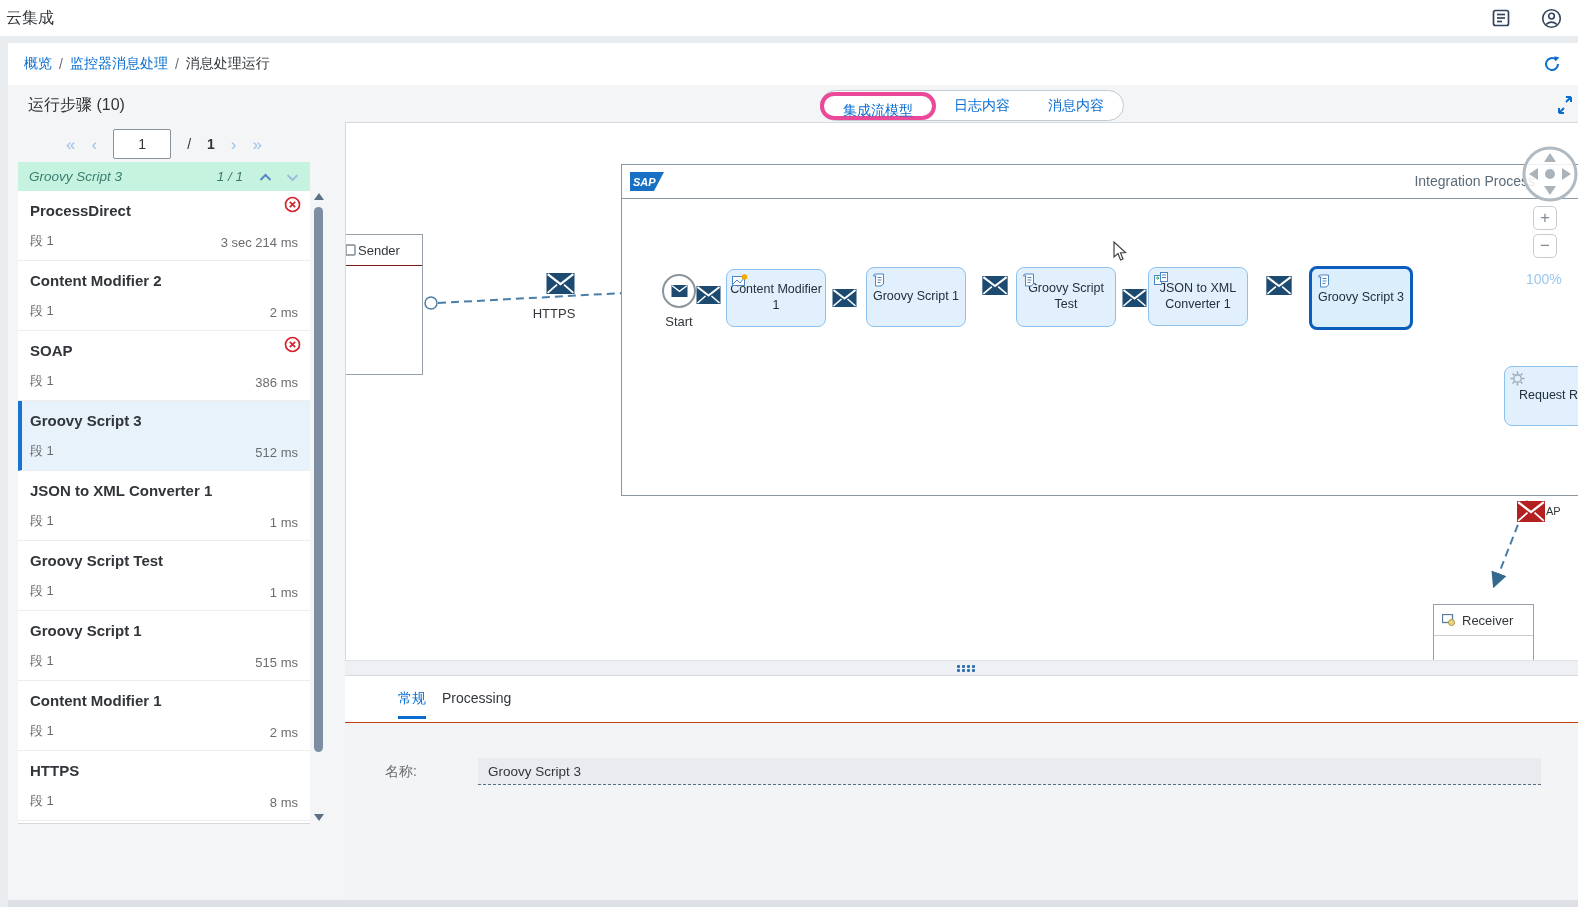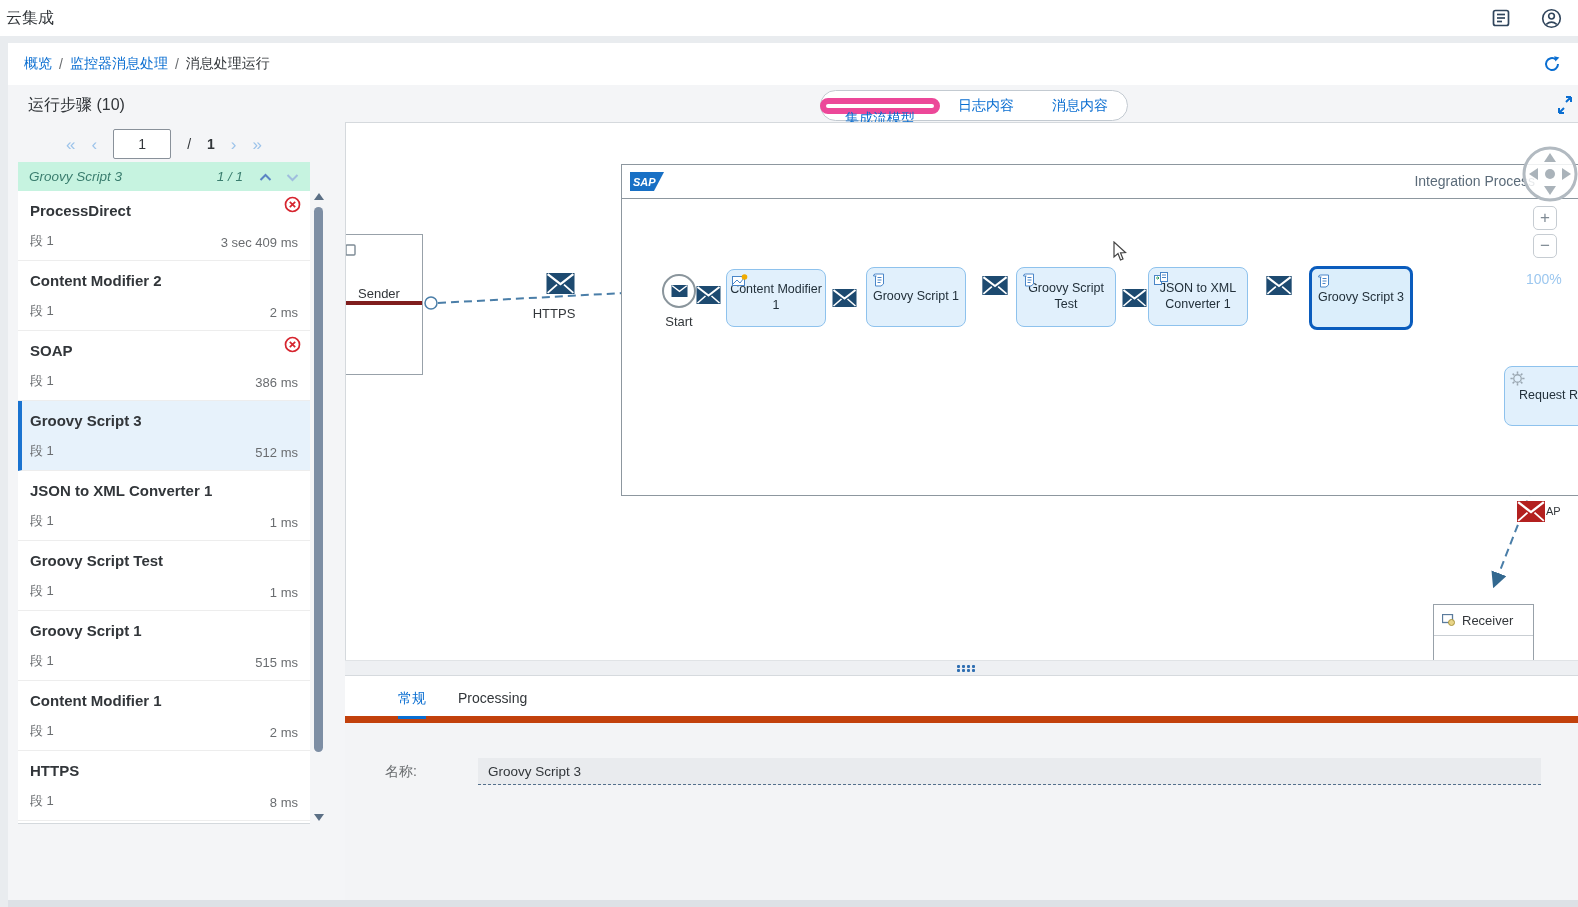--- a/index.html
+++ b/index.html
@@ -21,21 +21,21 @@
   .crumb-current{color:#32363a;}
   .refresh-btn{margin-left:auto;cursor:pointer;display:flex;}
 
   
   .content{position:absolute;left:8px;top:85px;right:0;bottom:0;background:#f4f5f7;}
   .page-title{position:absolute;left:20px;top:10px;font-size:16px;color:#32363a;}
 
   .seg-tabs{position:absolute;left:812px;top:5px;height:31px;background:#fff;
             border:1px solid #c3cad1;border-radius:17px;display:flex;align-items:center;box-sizing:border-box;}
   .seg-tab{padding:0 19px;color:#0a6ed1;font-size:14px;line-height:29px;cursor:pointer;white-space:nowrap;}
-  .seg-tab.selected{border:6px solid #ec4899;border-radius:16px;height:16px;margin:-1px -1px;background:#fff;box-sizing:border-box;}
+  .seg-tab.selected{border:4px solid #ec4899;border-radius:16px;height:28px;margin:-1px -1px;background:#fff;box-sizing:border-box;}
   .expand-btn{position:absolute;right:-4px;top:9px;cursor:pointer;}
 
   
   .pagination{position:absolute;left:10px;top:44px;width:292px;height:30px;
               display:flex;align-items:center;justify-content:center;gap:16px;}
   .pg-btn{color:#9cc3ea;font-size:17px;cursor:pointer;user-select:none;line-height:1;}
   .pg-input{width:52px;height:26px;border:1px solid #89919a;border-radius:2px;text-align:center;
             font-size:14px;color:#32363a;font-family:"Liberation Sans",sans-serif;background:#fff;}
   .pg-sep{color:#32363a;}
   .pg-total{color:#32363a;font-weight:bold;}
@@ -62,22 +62,22 @@
   .sb-down{bottom:2px;border-left:5px solid transparent;border-right:5px solid transparent;border-top:7px solid #5b6f85;}
   .sb-thumb{position:absolute;left:2px;top:16px;width:9px;height:545px;background:#7d8ea4;border-radius:4.5px;cursor:grab;}
 
   
   .canvas{position:absolute;left:337px;top:37px;width:1233px;height:538px;background:#fff;
           border-top:1px solid #d5d9dd;border-left:1px solid #d5d9dd;overflow:hidden;}
   .conn-layer{position:absolute;left:0;top:0;pointer-events:none;}
 
   .sender-pool{position:absolute;left:-30px;top:111px;width:107px;height:141px;
                border:1px solid #98a1a9;background:#fff;box-sizing:border-box;}
-  .sender-header{height:31px;border-bottom:4px solid #7f1d1d;display:flex;align-items:flex-end;
-                 font-size:13px;color:#32363a;padding-left:33px;box-sizing:border-box;margin-top:39px;}
+  .sender-header{height:31px;border-bottom:1px solid #7f1d1d;display:flex;align-items:center;
+                 font-size:13px;color:#32363a;padding-left:33px;box-sizing:border-box;}
   .sender-header svg{position:absolute;left:28px;top:9px;}
   .sender-header .plabel{margin-left:8px;}
 
   .pool{position:absolute;left:275px;top:41px;width:1030px;height:332px;
         border:1px solid #8d979f;background:#fff;box-sizing:border-box;}
   .pool-header{height:33px;border-bottom:1px solid #8d979f;position:relative;}
   .sap-logo{position:absolute;left:8px;top:7px;}
   .pool-title{position:absolute;right:115px;top:8px;color:#5b6b79;font-size:14px;text-align:right;}
 
   .fnode{position:absolute;width:100px;height:58px;background:#e1f0fc;border:1px solid #8ec2ed;
@@ -109,22 +109,22 @@
   .mouse-cursor{position:absolute;left:767px;top:118px;}
 
   
   .splitter{position:absolute;left:337px;right:0;top:575px;height:16px;background:#eef0f3;
             border-top:1px solid #e0e3e6;border-bottom:1px solid #d6dade;cursor:row-resize;box-sizing:border-box;}
   .splitter-dots{position:absolute;left:612px;top:4px;display:grid;grid-template-columns:repeat(4,4px);grid-gap:1px;}
   .splitter-dots i{width:3px;height:3px;background:#2f6fb2;border-radius:1px;}
 
   
   .detail-panel{position:absolute;left:337px;right:0;top:591px;bottom:0;}
-  .tab-strip{height:47px;background:#fff;border-bottom:7px solid #c2410c;display:flex;
-             padding-left:53px;gap:32px;box-sizing:border-box;}
+  .tab-strip{height:47px;background:#fff;border-bottom:1px solid #c2410c;display:flex;
+             padding-left:53px;gap:16px;box-sizing:border-box;}
   .dtab{margin-top:14px;padding-bottom:11px;font-size:14px;height:fit-content;cursor:pointer;}
   .dtab.active{color:#0a6ed1;border-bottom:3px solid #0a6ed1;padding-bottom:8px;}
   .panel-body{position:absolute;left:0;right:0;top:47px;bottom:7px;background:#f3f4f6;}
   .form-label{position:absolute;left:40px;top:40px;width:75px;text-align:left;color:#6a6d70;font-size:14px;}
   .form-field{position:absolute;left:133px;top:35px;width:1063px;height:27px;background:#e9ebee;
               border-bottom:1px dashed #54708c;font-size:13.5px;color:#32363a;display:flex;align-items:center;
               padding-left:10px;box-sizing:border-box;}
   .bottom-strip{position:absolute;left:0;right:0;bottom:0;height:7px;background:#dde1e6;}
 </style>
 </head>
@@ -211,21 +211,21 @@
   <div class="step-item">
     <span class="err-badge">
       <svg width="17" height="17" viewBox="0 0 17 17">
               <circle cx="8.5" cy="8.5" r="7" fill="#fff" stroke="#d6242e" stroke-width="1.7"></circle>
               <path d="M5.8,5.8 L11.2,11.2 M11.2,5.8 L5.8,11.2" stroke="#d6242e" stroke-width="1.7"></path>
             </svg>
     </span>
     <div class="step-name">ProcessDirect</div>
     <div class="step-row">
       <span class="step-segment">段 1</span>
-      <span class="step-duration">3 sec 409 ms</span>
+      <span class="step-duration">3 sec 214 ms</span>
     </div>
   </div>
 
   <div class="step-item">
 
     <div class="step-name">Content Modifier 2</div>
     <div class="step-row">
       <span class="step-segment">段 1</span>
       <span class="step-duration">2 ms</span>
     </div>

